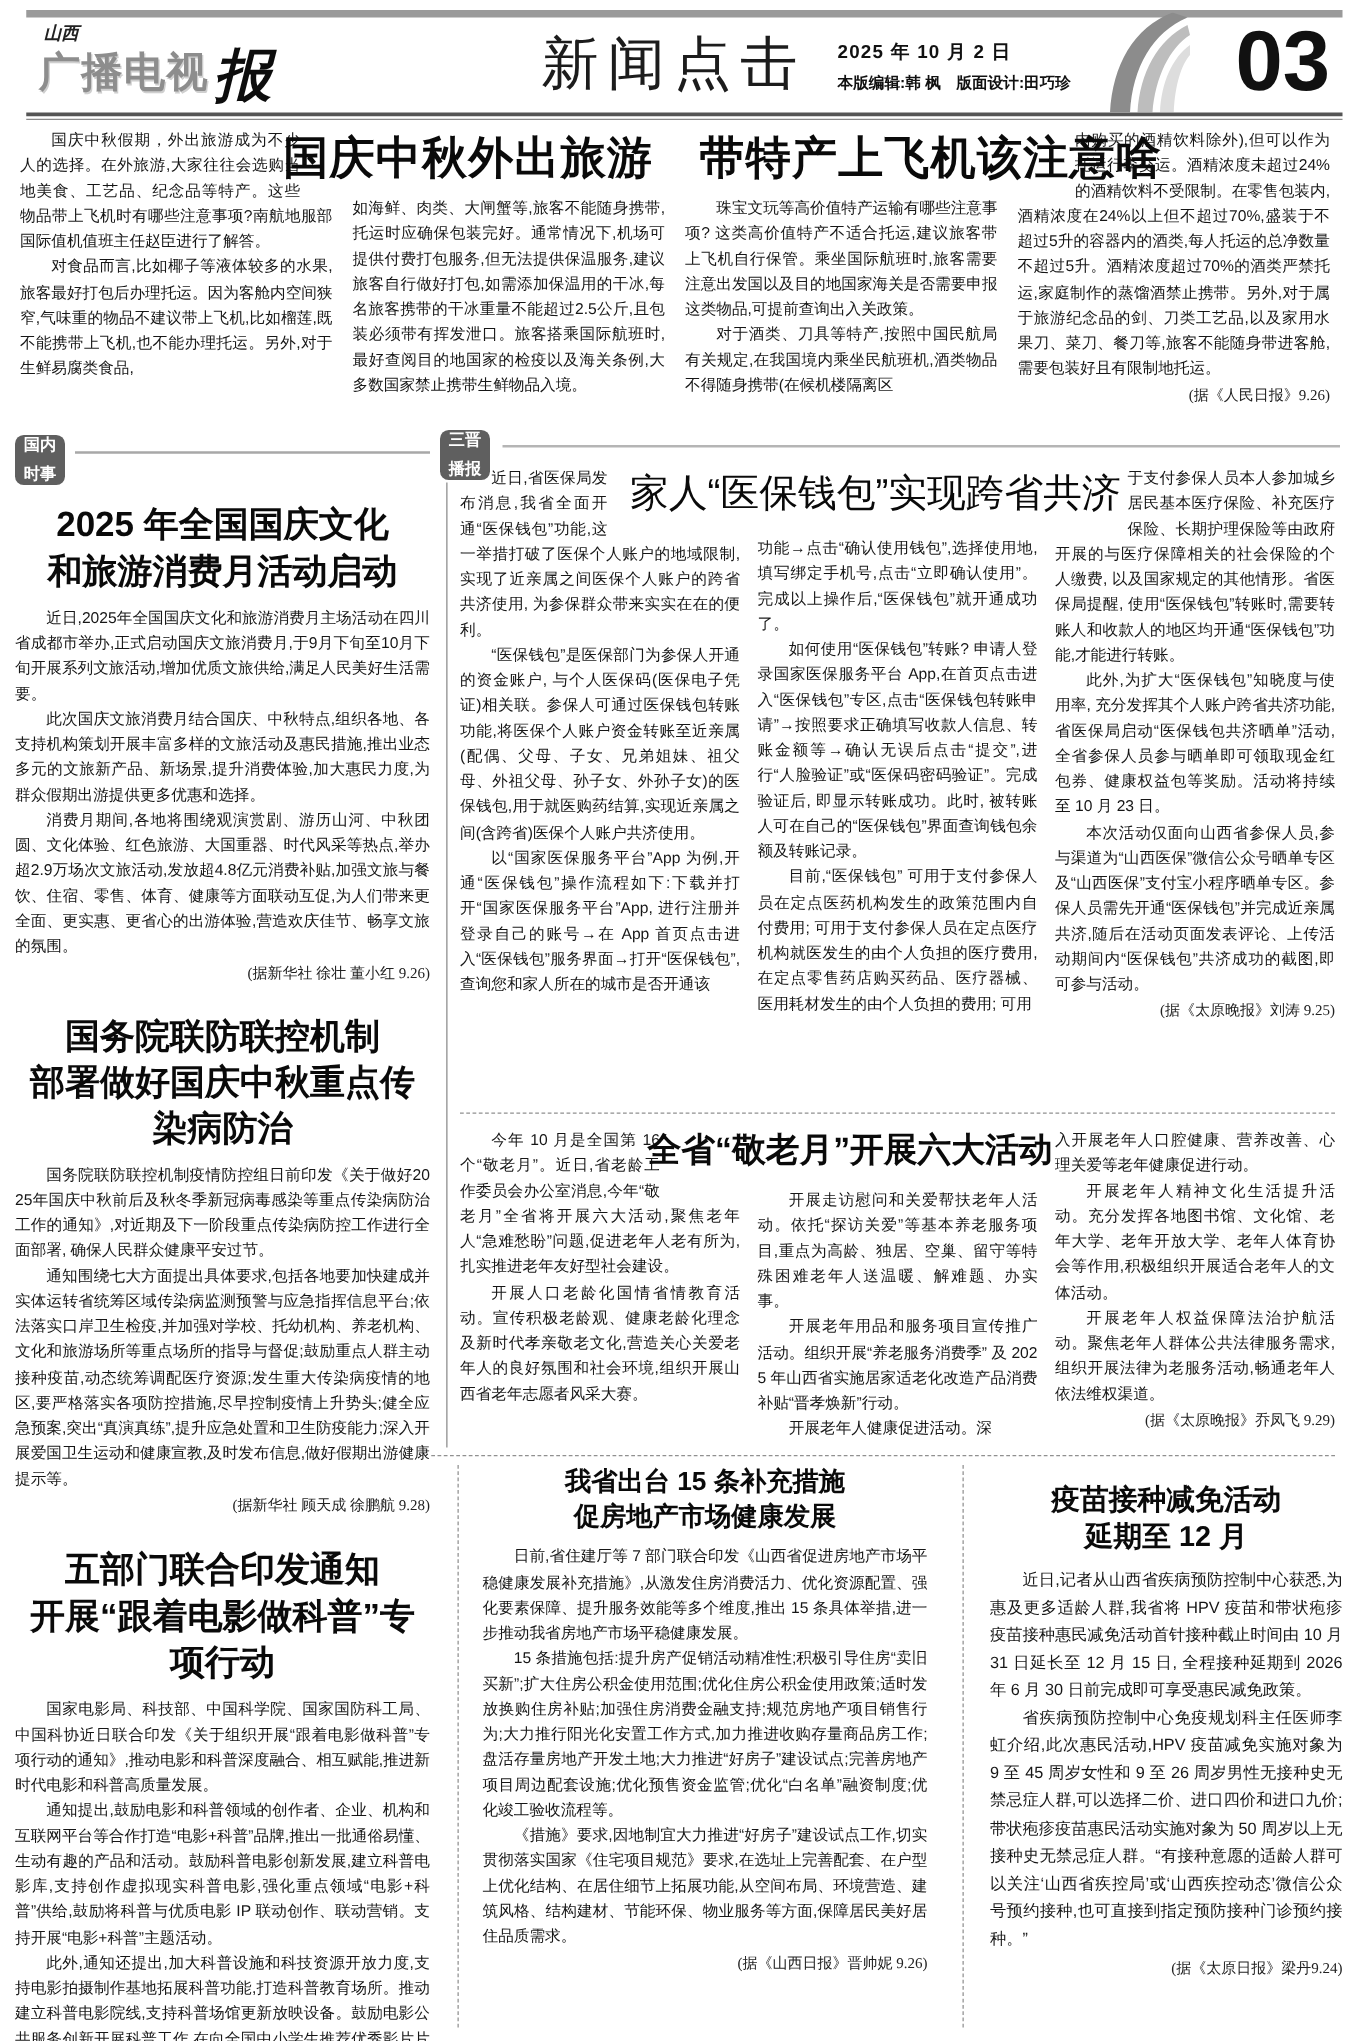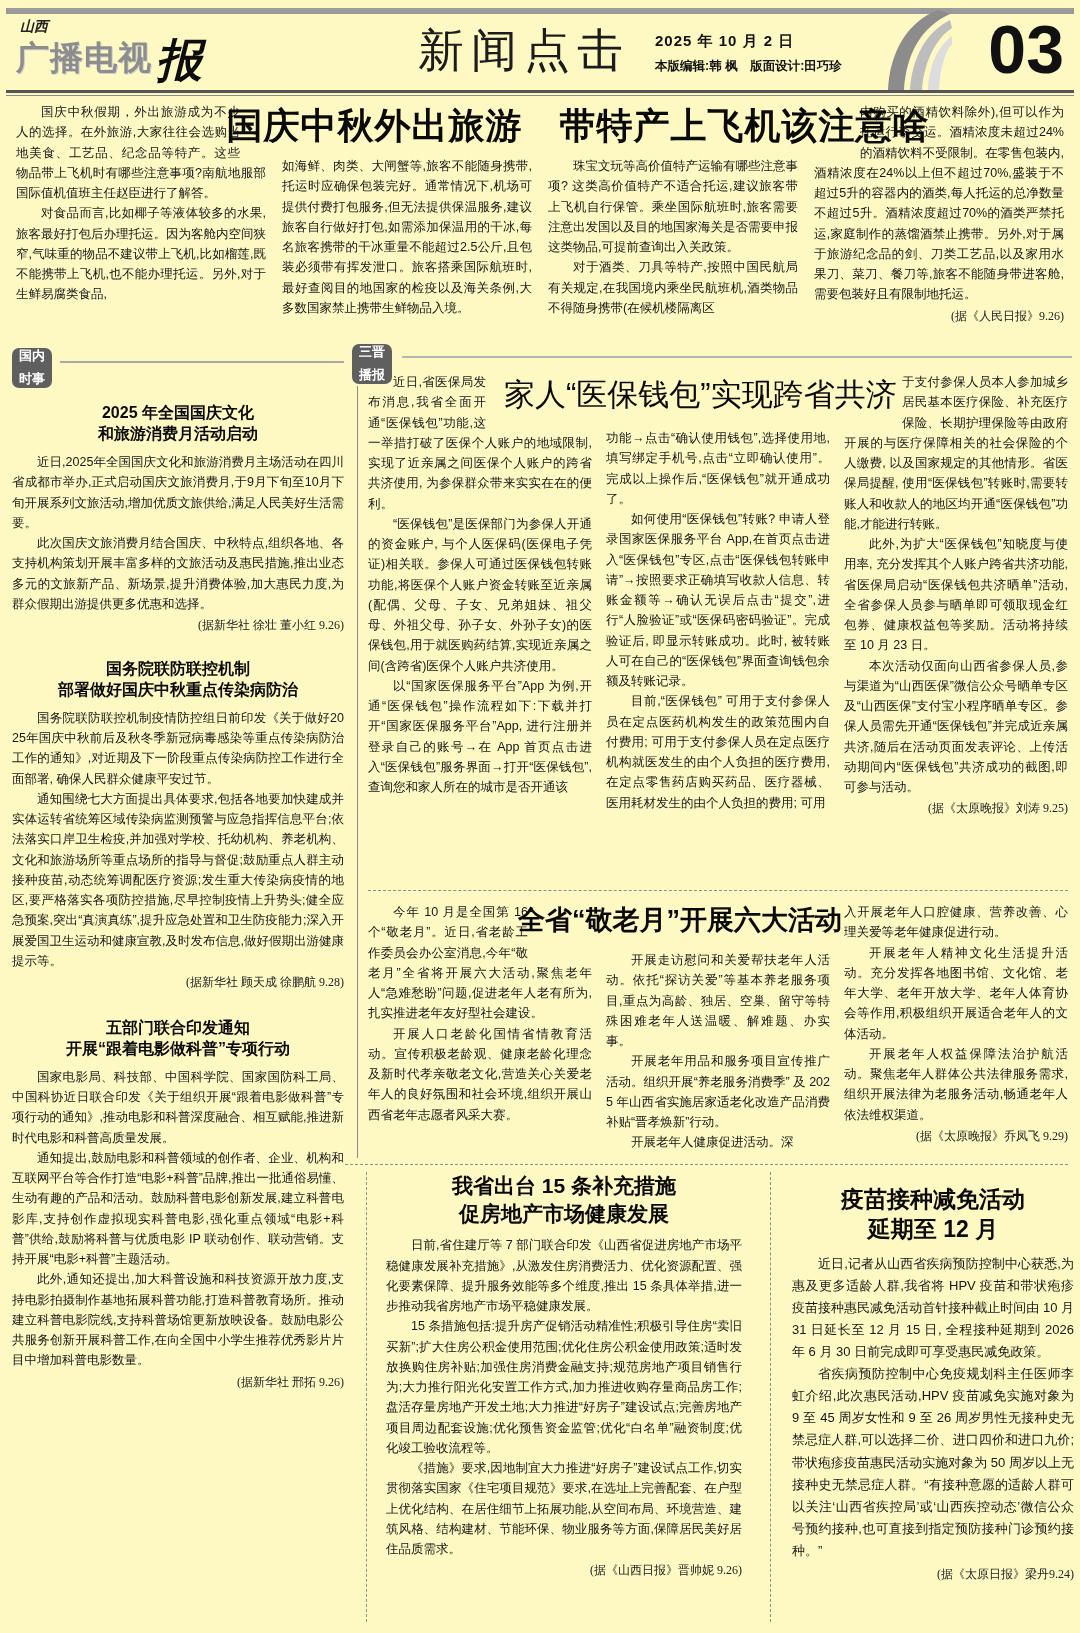--- a/index.html
+++ b/index.html
@@ -1,18 +1,18 @@
 <!DOCTYPE html>
 <html><head>
 <meta charset="utf-8">
 <style>
   * { margin:0; padding:0; box-sizing:border-box; }
   body { background:#e8e8e8; font-family:"Liberation Sans", sans-serif; }
-  .page { position:relative; width:1080px; height:1633px; margin:0 auto; background:#fef9c3;
-          color:#141414; overflow:hidden; }
+  .page { position:relative; width:1080px; height:1633px; margin:0 auto; background:#ffffff;
+          color:#141414; overflow:hidden;padding-left:15px; }
 
   
   header { position:relative; height:98px; }
   .topbar { position:absolute; top:8px; left:6px; right:6px; height:6px; background:#9a9a9a; }
   .masthead { position:absolute; left:16px; top:18px; width:230px; }
   .mh-region { font-size:14px; font-weight:700; font-style:italic; color:#222; margin-left:4px; }
   .mh-row { display:flex; align-items:flex-end; }
   .mh-main { font-size:33px; font-weight:900; color:#8d8d8d; letter-spacing:1px;
              text-shadow:1px 1px 0 #cfcfcf; }
   .mh-bao { font-size:46px; font-weight:900; font-style:italic; color:#0d0d0d; line-height:0.9;
@@ -49,21 +49,21 @@
            display:flex; flex-direction:column; align-items:center; justify-content:space-between;
            font-size:13px; font-weight:700; line-height:1.3; flex:none; }
   .tagrow { display:flex; }
   .tagline { flex:1; border-top:2px solid #a8a8a8; margin:13px 0 0 8px; }
   .sanjin-badge { position:absolute; left:352px; top:344px; }
   .sanjin-line { position:absolute; left:402px; top:356px; width:670px; border-top:2px solid #b5b5b5; }
 
   
   .leftcol { position:absolute; left:12px; top:348px; width:332px; }
   .art { margin-top:14px; }
-  .h2 { font-size:16px; font-weight:800; text-align:center; line-height:1.32; margin-bottom:8px;
+  .h2 { font-size:28px; font-weight:800; text-align:center; line-height:1.32; margin-bottom:8px;
         color:#0a0a0a; }
 
   
   .vline-solid { position:absolute; left:357px; top:386px; height:772px; border-left:1px solid #8a8a8a; }
   .vdash { position:absolute; border-left:1px dashed #909090; }
   .hdash { position:absolute; border-top:1px dashed #909090; }
 
   
   .wallet { position:absolute; left:368px; top:372px; width:700px; height:514px; }
   .wallet-hl { position:absolute; left:136px; top:2px; width:436px; font-size:31px; font-weight:400;
@@ -143,20 +143,21 @@
         <span>时事</span>
       </div>
       <div class="tagline"></div>
     </div>
 
     <article class="art">
       <h2 class="h2"><span>2025 年全国国庆文化</span><br><span>和旅游消费月活动启动</span></h2>
       <div class="body">
           <p class="para ind">近日,2025年全国国庆文化和旅游消费月主场活动在四川省成都市举办,正式启动国庆文旅消费月,于9月下旬至10月下旬开展系列文旅活动,增加优质文旅供给,满足人民美好生活需要。</p>
           <p class="para ind">此次国庆文旅消费月结合国庆、中秋特点,组织各地、各支持机构策划开展丰富多样的文旅活动及惠民措施,推出业态多元的文旅新产品、新场景,提升消费体验,加大惠民力度,为群众假期出游提供更多优惠和选择。</p>
+          <p class="para ind">消费月期间,各地将围绕观演赏剧、游历山河、中秋团圆、文化体验、红色旅游、大国重器、时代风采等热点,举办超2.9万场次文旅活动,发放超4.8亿元消费补贴,加强文旅与餐饮、住宿、零售、体育、健康等方面联动互促,为人们带来更全面、更实惠、更省心的出游体验,营造欢庆佳节、畅享文旅的氛围。</p>
           <p class="para byline">(据新华社 徐壮 董小红 9.26)</p>
         </div>
     </article>
 
     <article class="art" style="margin-top:22px">
       <h2 class="h2"><span>国务院联防联控机制</span><br><span>部署做好国庆中秋重点传染病防治</span></h2>
       <div class="body">
           <p class="para ind">国务院联防联控机制疫情防控组日前印发《关于做好2025年国庆中秋前后及秋冬季新冠病毒感染等重点传染病防治工作的通知》,对近期及下一阶段重点传染病防控工作进行全面部署, 确保人民群众健康平安过节。</p>
           <p class="para ind">通知围绕七大方面提出具体要求,包括各地要加快建成并实体运转省统筹区域传染病监测预警与应急指挥信息平台;依法落实口岸卫生检疫,并加强对学校、托幼机构、养老机构、文化和旅游场所等重点场所的指导与督促;鼓励重点人群主动接种疫苗,动态统筹调配医疗资源;发生重大传染病疫情的地区,要严格落实各项防控措施,尽早控制疫情上升势头;健全应急预案,突出“真演真练”,提升应急处置和卫生防疫能力;深入开展爱国卫生运动和健康宣教,及时发布信息,做好假期出游健康提示等。</p>
           <p class="para byline">(据新华社 顾天成 徐鹏航 9.28)</p>

